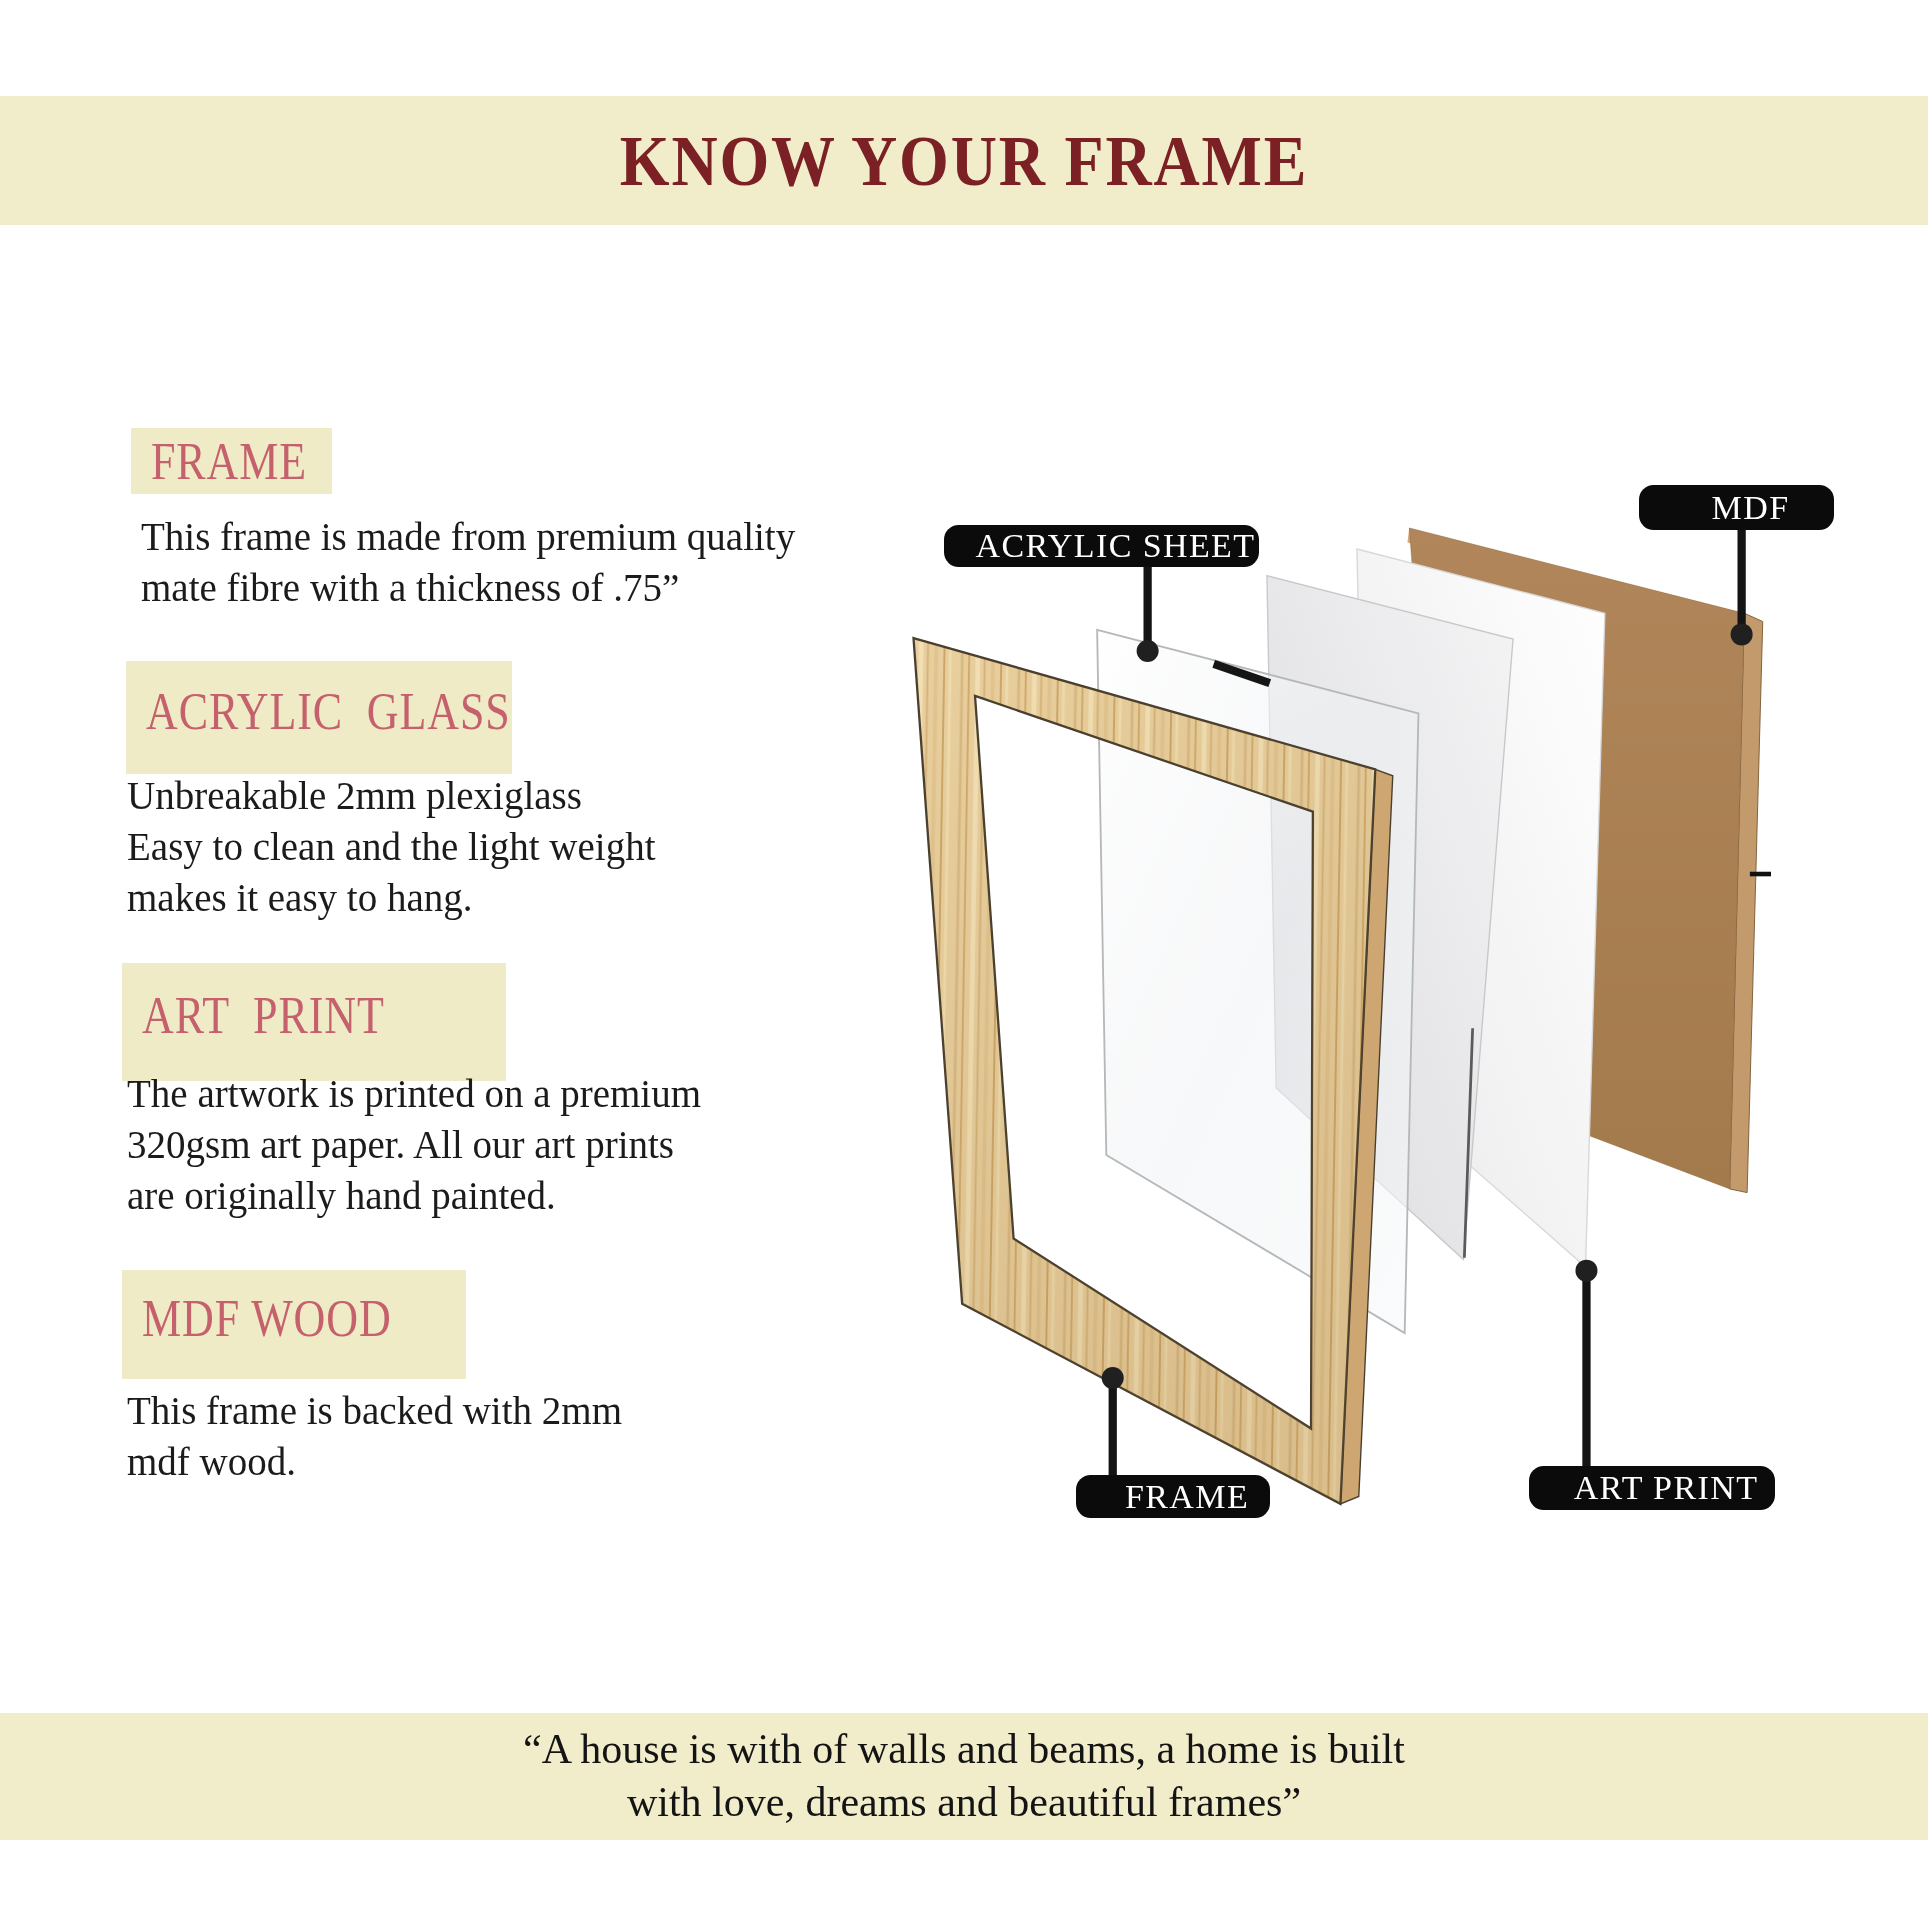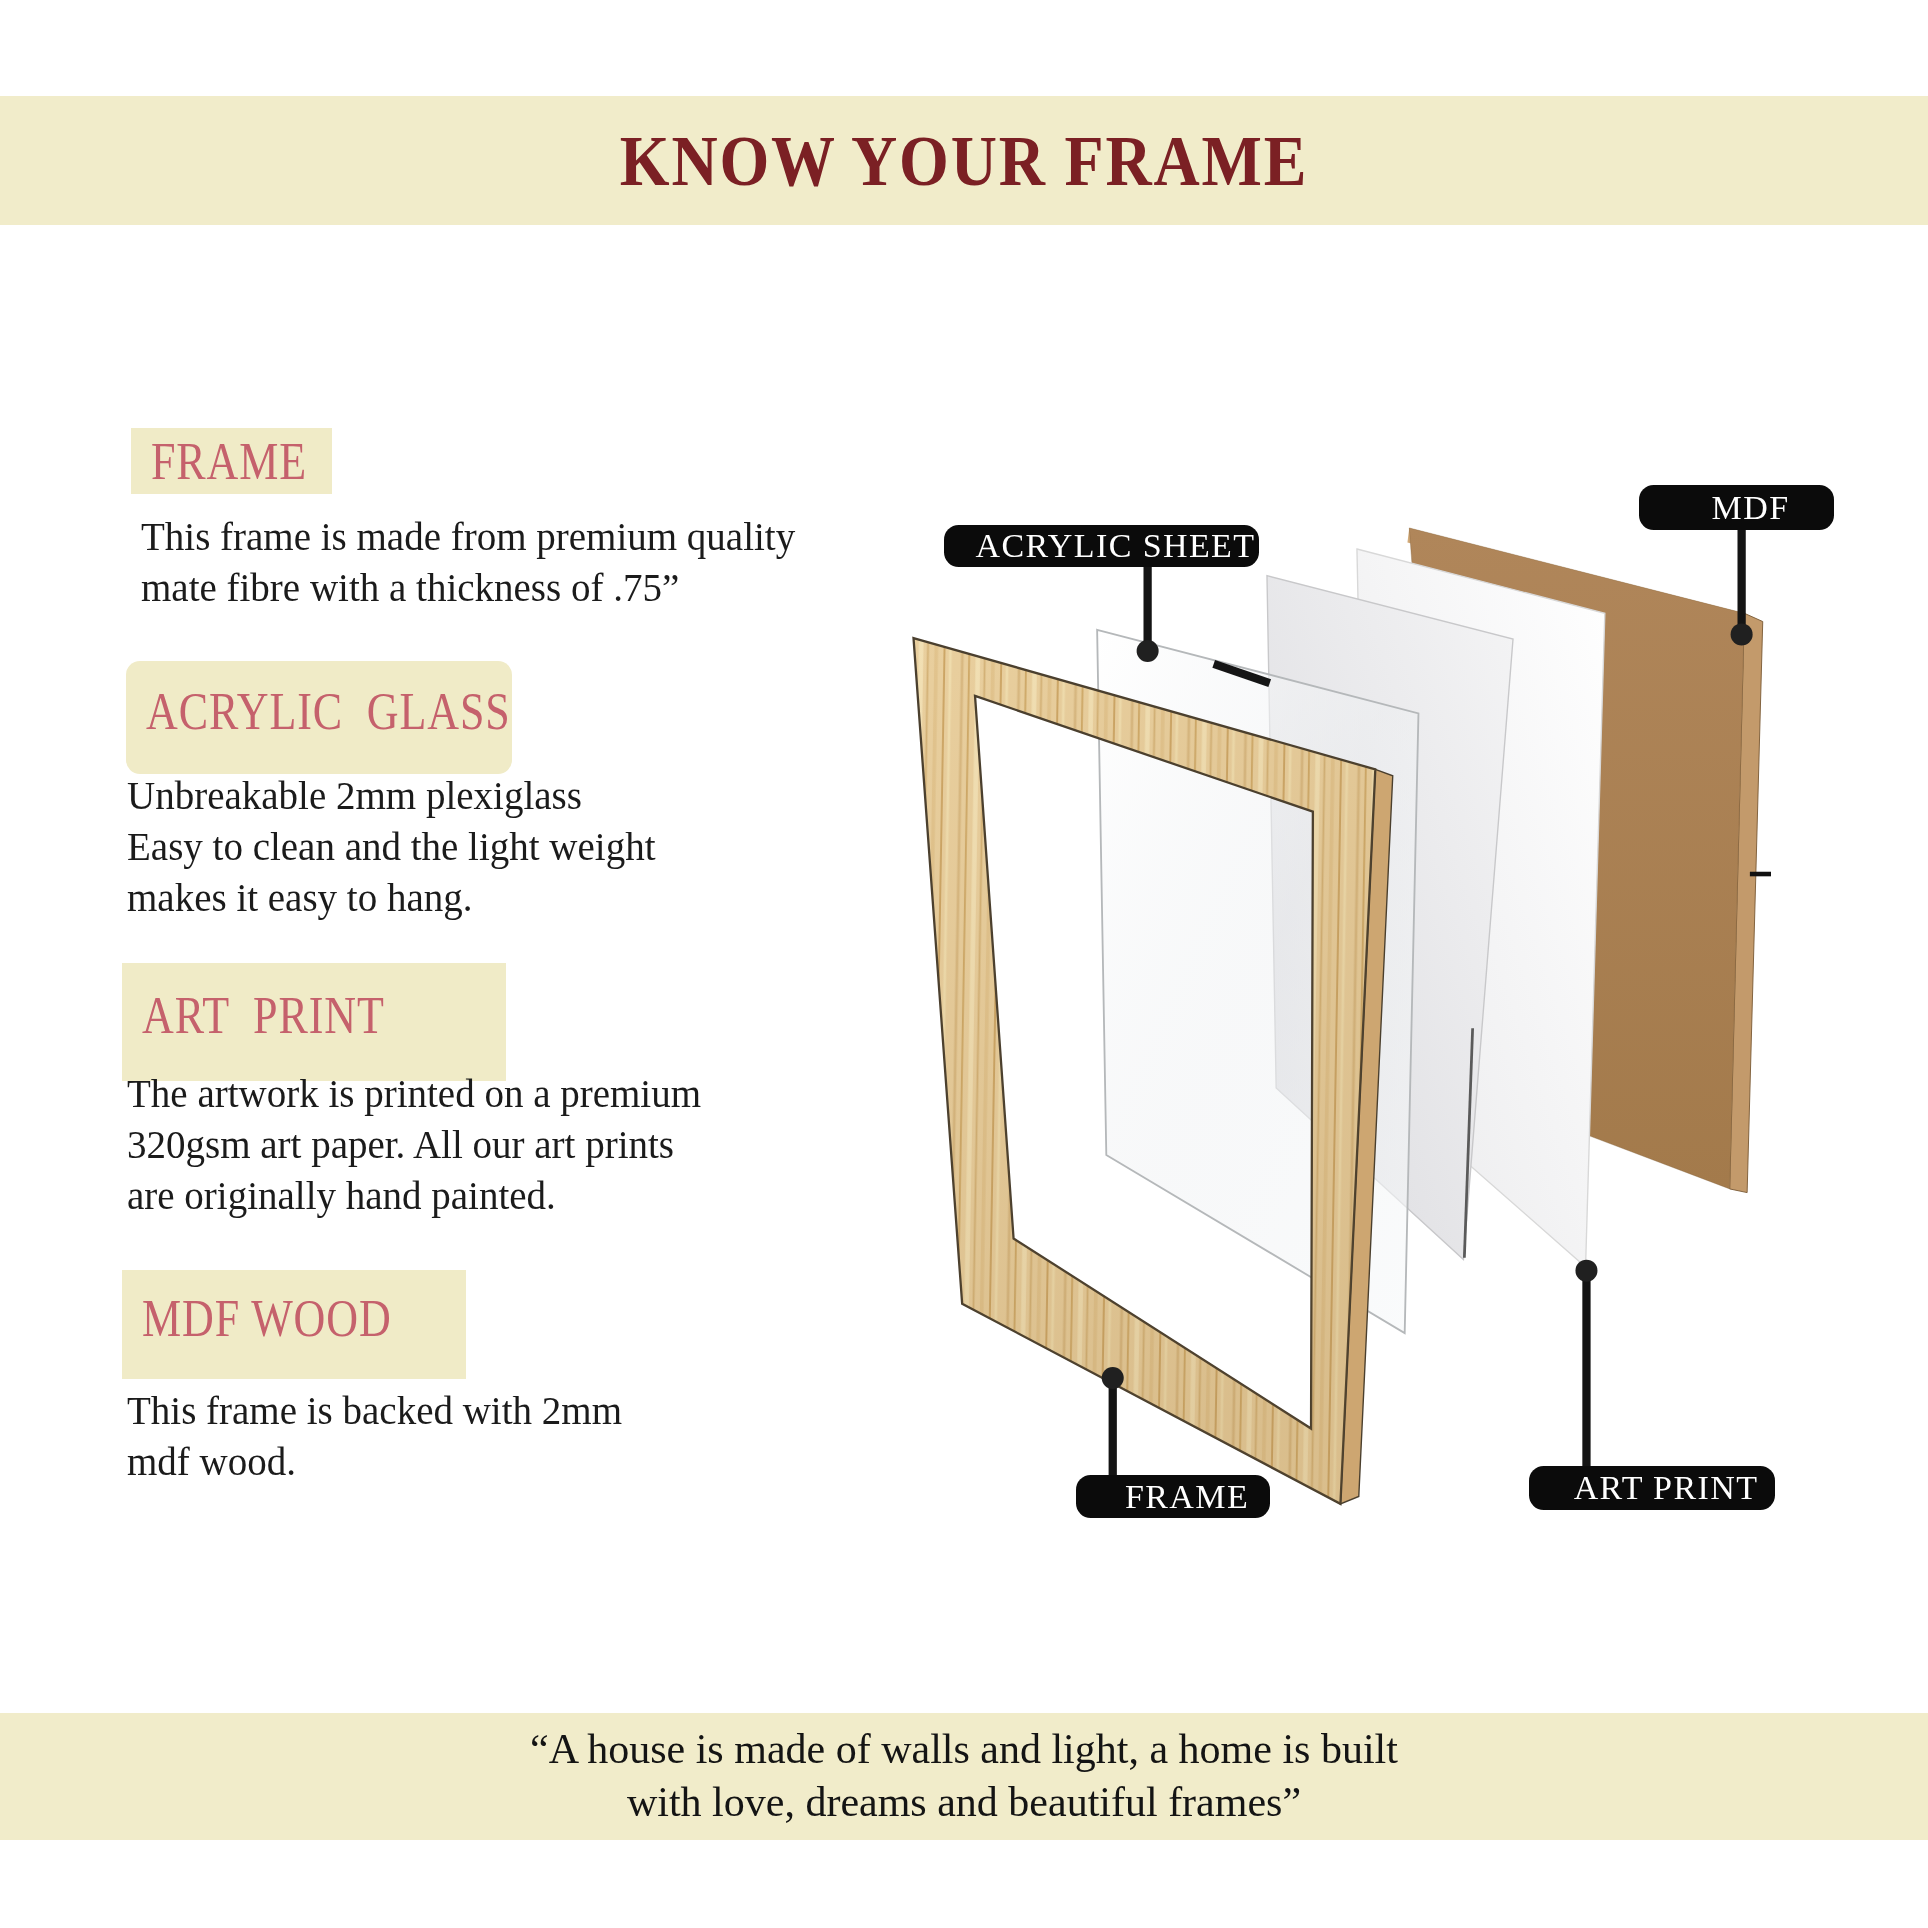--- a/index.html
+++ b/index.html
@@ -7,21 +7,21 @@
         font-family:"Liberation Serif", serif;}
   .band{position:absolute;left:0;width:1928px;background:#f1ecca;}
   .band.top{top:96px;height:129px;display:flex;align-items:center;justify-content:center;}
   .band.bottom{top:1713px;height:127px;}
   .page-title{color:#7b2024;font-weight:bold;font-size:64px;letter-spacing:1.8px;
               transform:scaleY(1.12);transform-origin:center;white-space:nowrap;}
   .chip{position:absolute;background:#f0ebc7;display:flex;align-items:center;}
   .chip-text{color:#c5616c;font-size:44px;letter-spacing:0.9px;padding-left:20px;
              transform:scaleY(1.18);transform-origin:left center;white-space:pre;}
   .chip.c1{left:131px;top:428px;width:201px;height:66px;}
-  .chip.c2{left:126px;top:661px;width:386px;height:113px;border-radius:14px;}
+  .chip.c2{left:126px;top:661px;width:386px;height:113px;}
   .chip.c3{left:122px;top:963px;width:384px;height:118px;}
   .chip.c4{left:122px;top:1270px;width:344px;height:109px;}
   .chip.tall .chip-text{margin-top:-13px;}
   .body-text{position:absolute;left:127px;width:826px;color:#1b1b1b;font-size:39px;
              line-height:51px;white-space:pre-line;}
   .bt1{top:511px;margin-left:14px;} .bt2{top:770px;} .bt3{top:1068px;} .bt4{top:1385px;}
   .diagram-svg{position:absolute;left:0;top:0;}
   .callout{position:absolute;background:#0b0b0b;border-radius:14.7px;display:flex;
            align-items:center;justify-content:center;color:#ffffff;font-size:34px;
            letter-spacing:1.4px;white-space:nowrap;padding-left:28px;}
@@ -142,17 +142,17 @@
       <circle cx="1728" cy="1384" r="12"></circle>
     </g>
   </svg>
 
   <div class="callout lab-acrylic">ACRYLIC SHEET</div>
   <div class="callout lab-mdf">MDF</div>
   <div class="callout lab-frame">FRAME</div>
   <div class="callout lab-art">ART PRINT</div>
 
   <div class="band bottom"></div>
-  <div class="quote">“A house is made of walls and light, a home is built
+  <div class="quote">“A house is with of walls and beams, a home is built
 with love, dreams and beautiful frames”</div>
 
 </div>
 
 
 </body></html>

